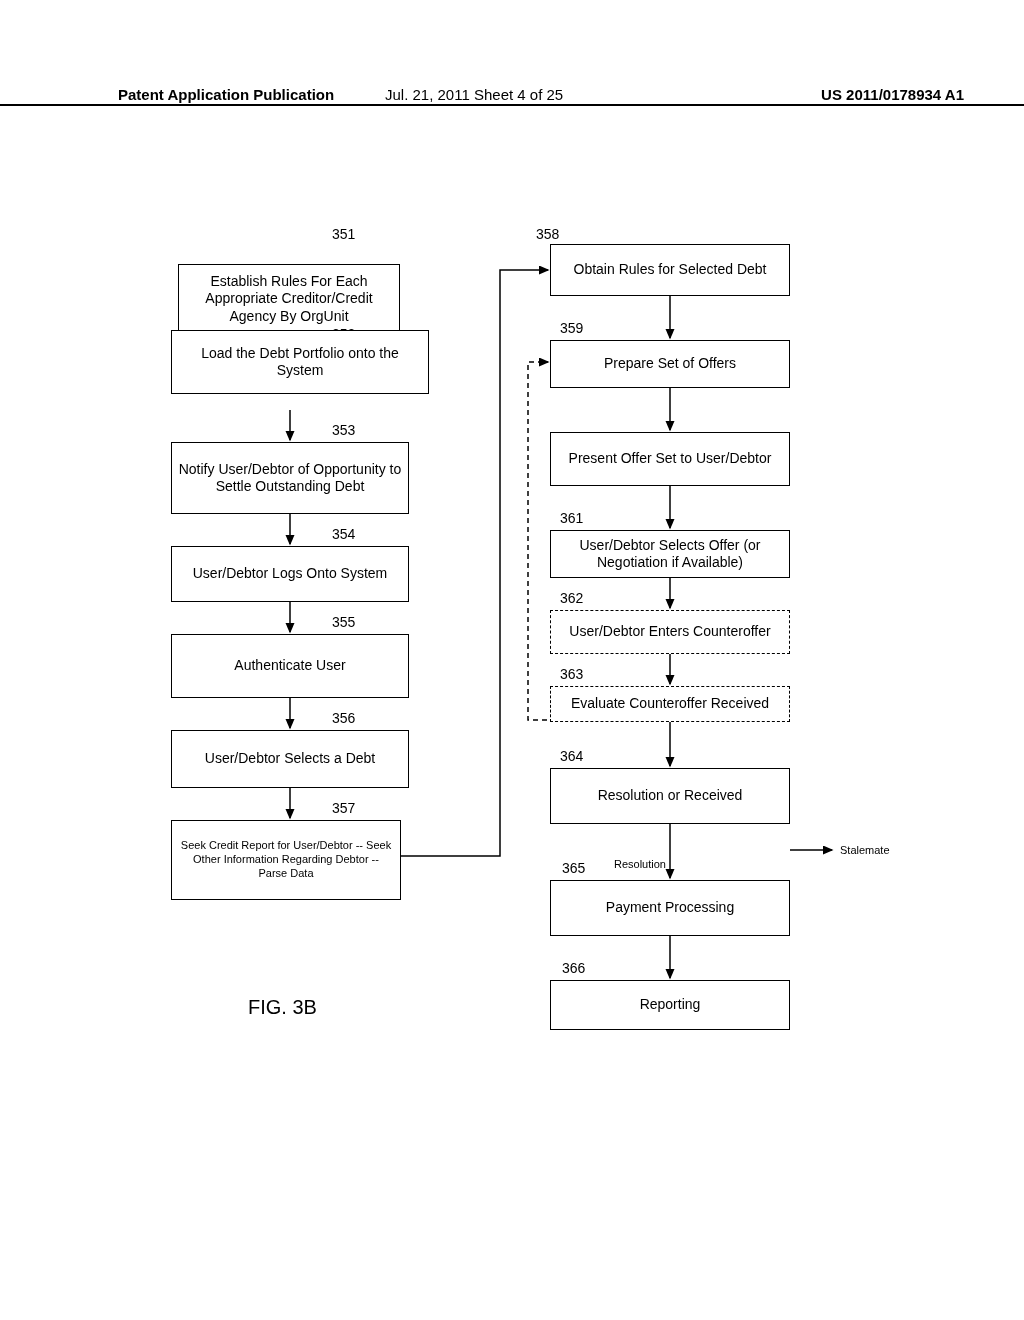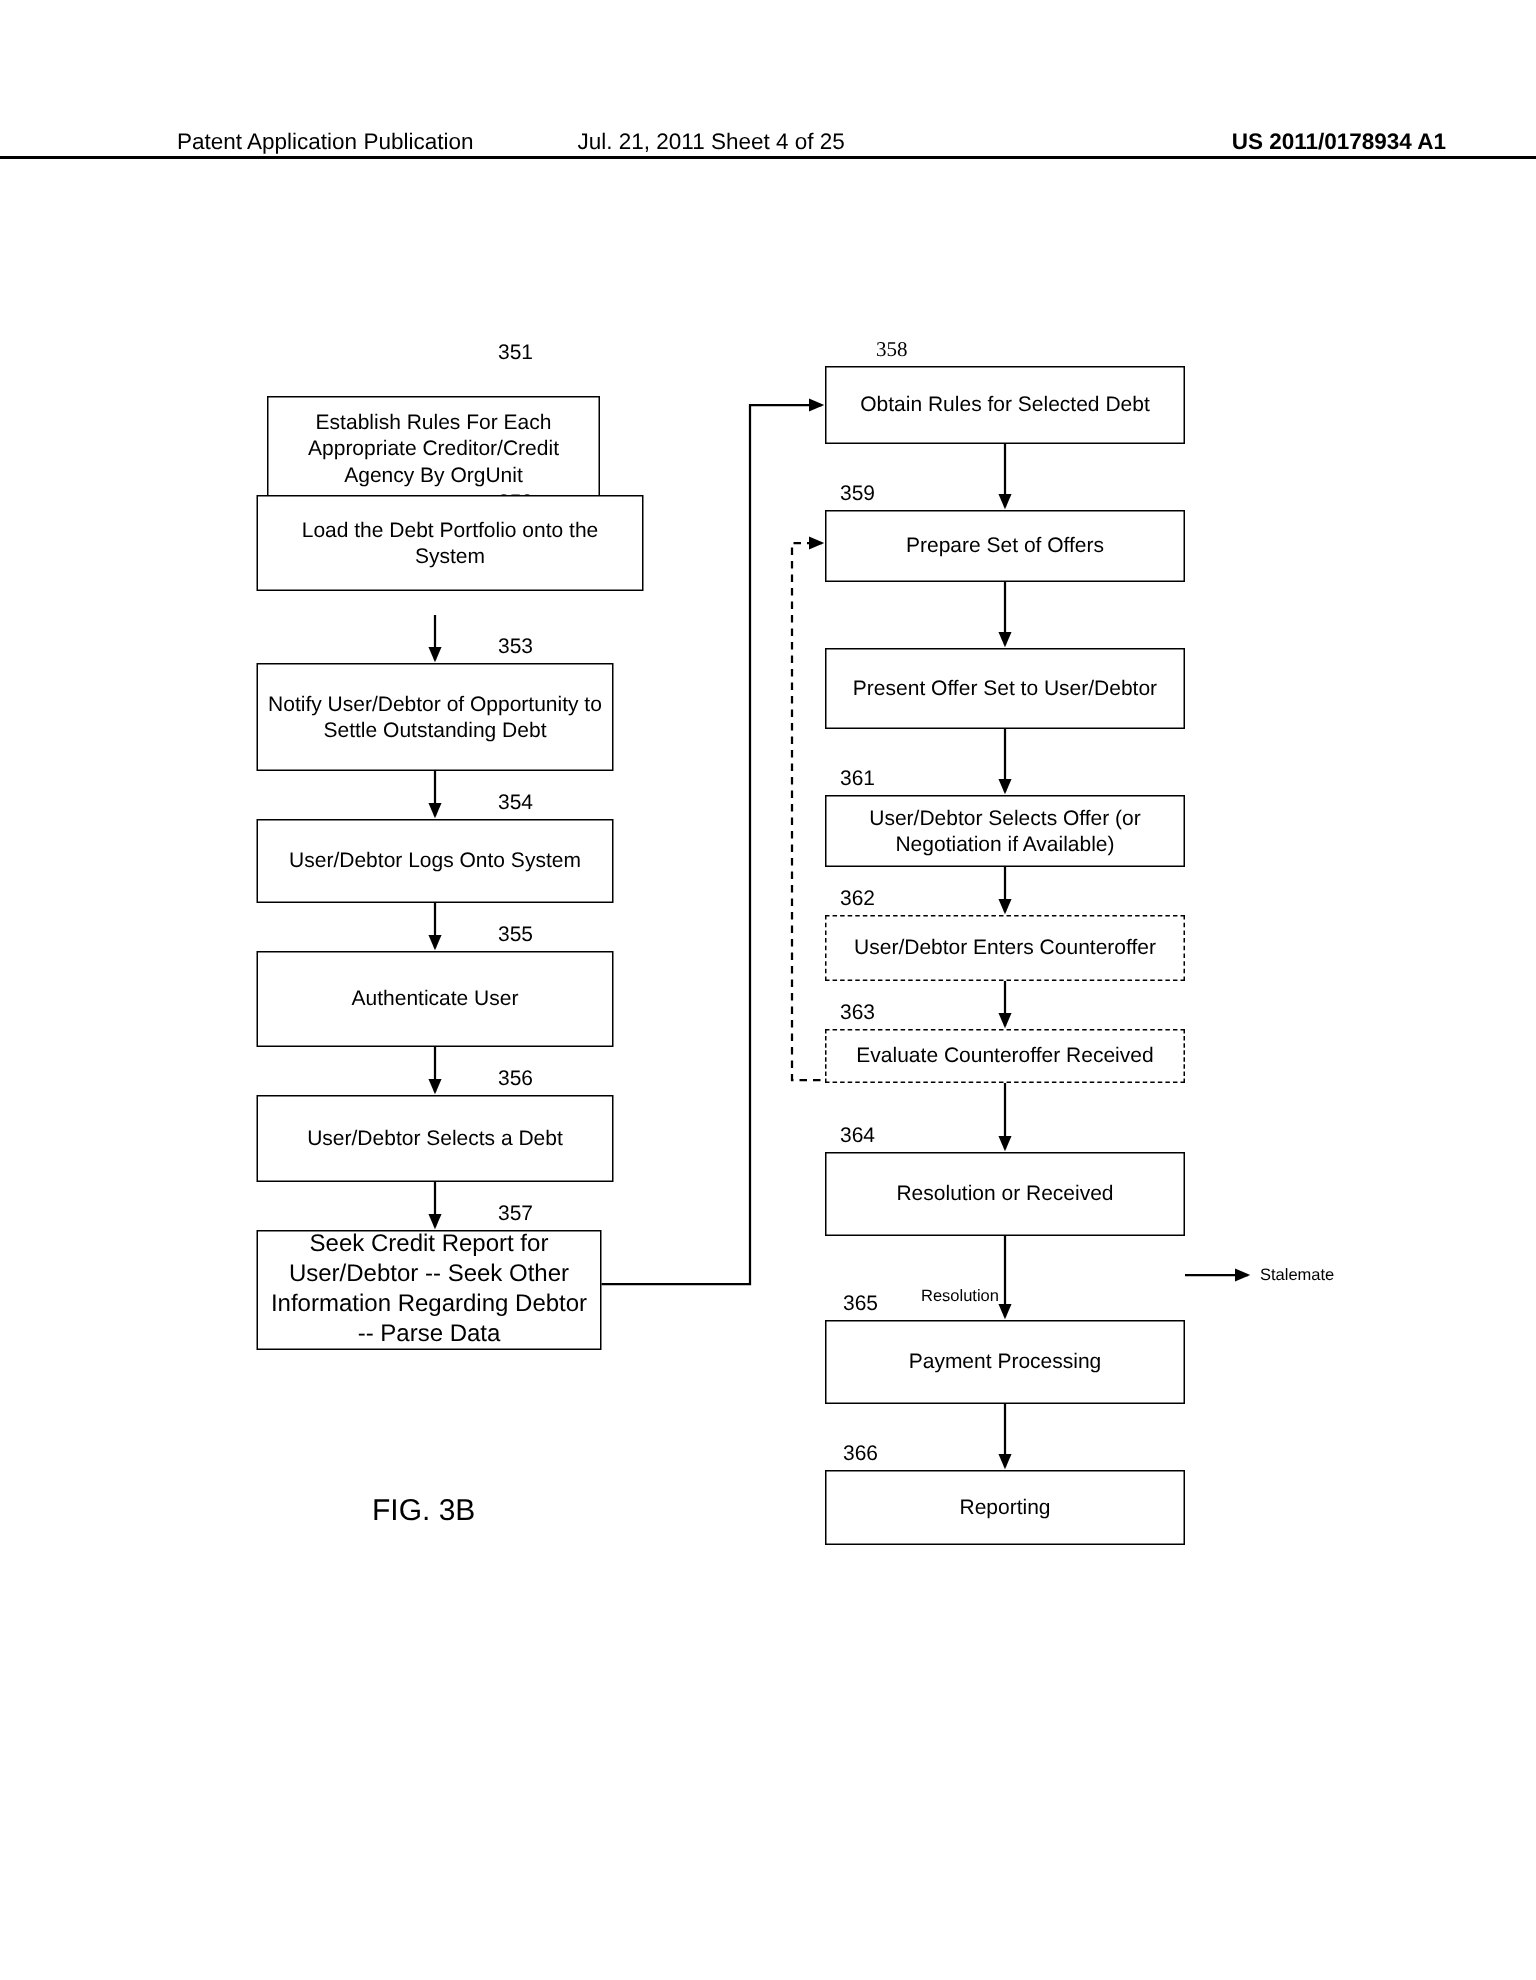--- a/index.html
+++ b/index.html
@@ -16,21 +16,21 @@
     top: 86px;
     left: 0;
     width: 1024px;
     height: 20px;
     border-bottom: 2px solid #000;
     padding: 0 60px 4px 118px;
     display: flex;
     justify-content: space-between;
     font-size: 15px;
   }
-  .header .left { font-weight: normal; text-align: right; }
+  .header .left { font-weight: bold; text-align: right; }
   .header .center { position: absolute; left: 385px; }
   .header .right { font-weight: bold; }
 
   .diagram {
     position: absolute;
     top: 230px;
     left: 0;
     width: 1024px;
   }
 
@@ -133,25 +133,25 @@
   <div class="box" style="left:171px; top:404px; width:238px; height:64px;text-align:center;">
     <span>Authenticate User</span>
   </div>
 
   <div class="num" style="left:332px; top:480px;">356</div>
   <div class="box" style="left:171px; top:500px; width:238px; height:58px;">
     <span>User/Debtor Selects a Debt</span>
   </div>
 
   <div class="num" style="left:332px; top:570px;">357</div>
-  <div class="box" style="left:171px; top:590px; width:230px; height:80px; font-size:16px;">
+  <div class="box" style="left:171px; top:590px; width:230px; height:80px; font-size:11px;">
     <span>Seek Credit Report for User/Debtor -- Seek Other Information Regarding Debtor -- Parse Data</span>
   </div>
 
-  <div class="num" style="left:584px; top:-4px;font-family:Liberation Serif, serif;">358</div>
+  <div class="num" style="left:536px; top:-4px;">358</div>
   <div class="box" style="left:550px; top:14px; width:240px; height:52px;">
     <span>Obtain Rules for Selected Debt</span>
   </div>
 
   <div class="num" style="left:560px; top:90px;">359</div>
   <div class="box" style="left:550px; top:110px; width:240px; height:48px;">
     <span>Prepare Set of Offers</span>
   </div>
 
   <div class="num" style="left:560px; top:192px;margin-top:28px;">360</div>

